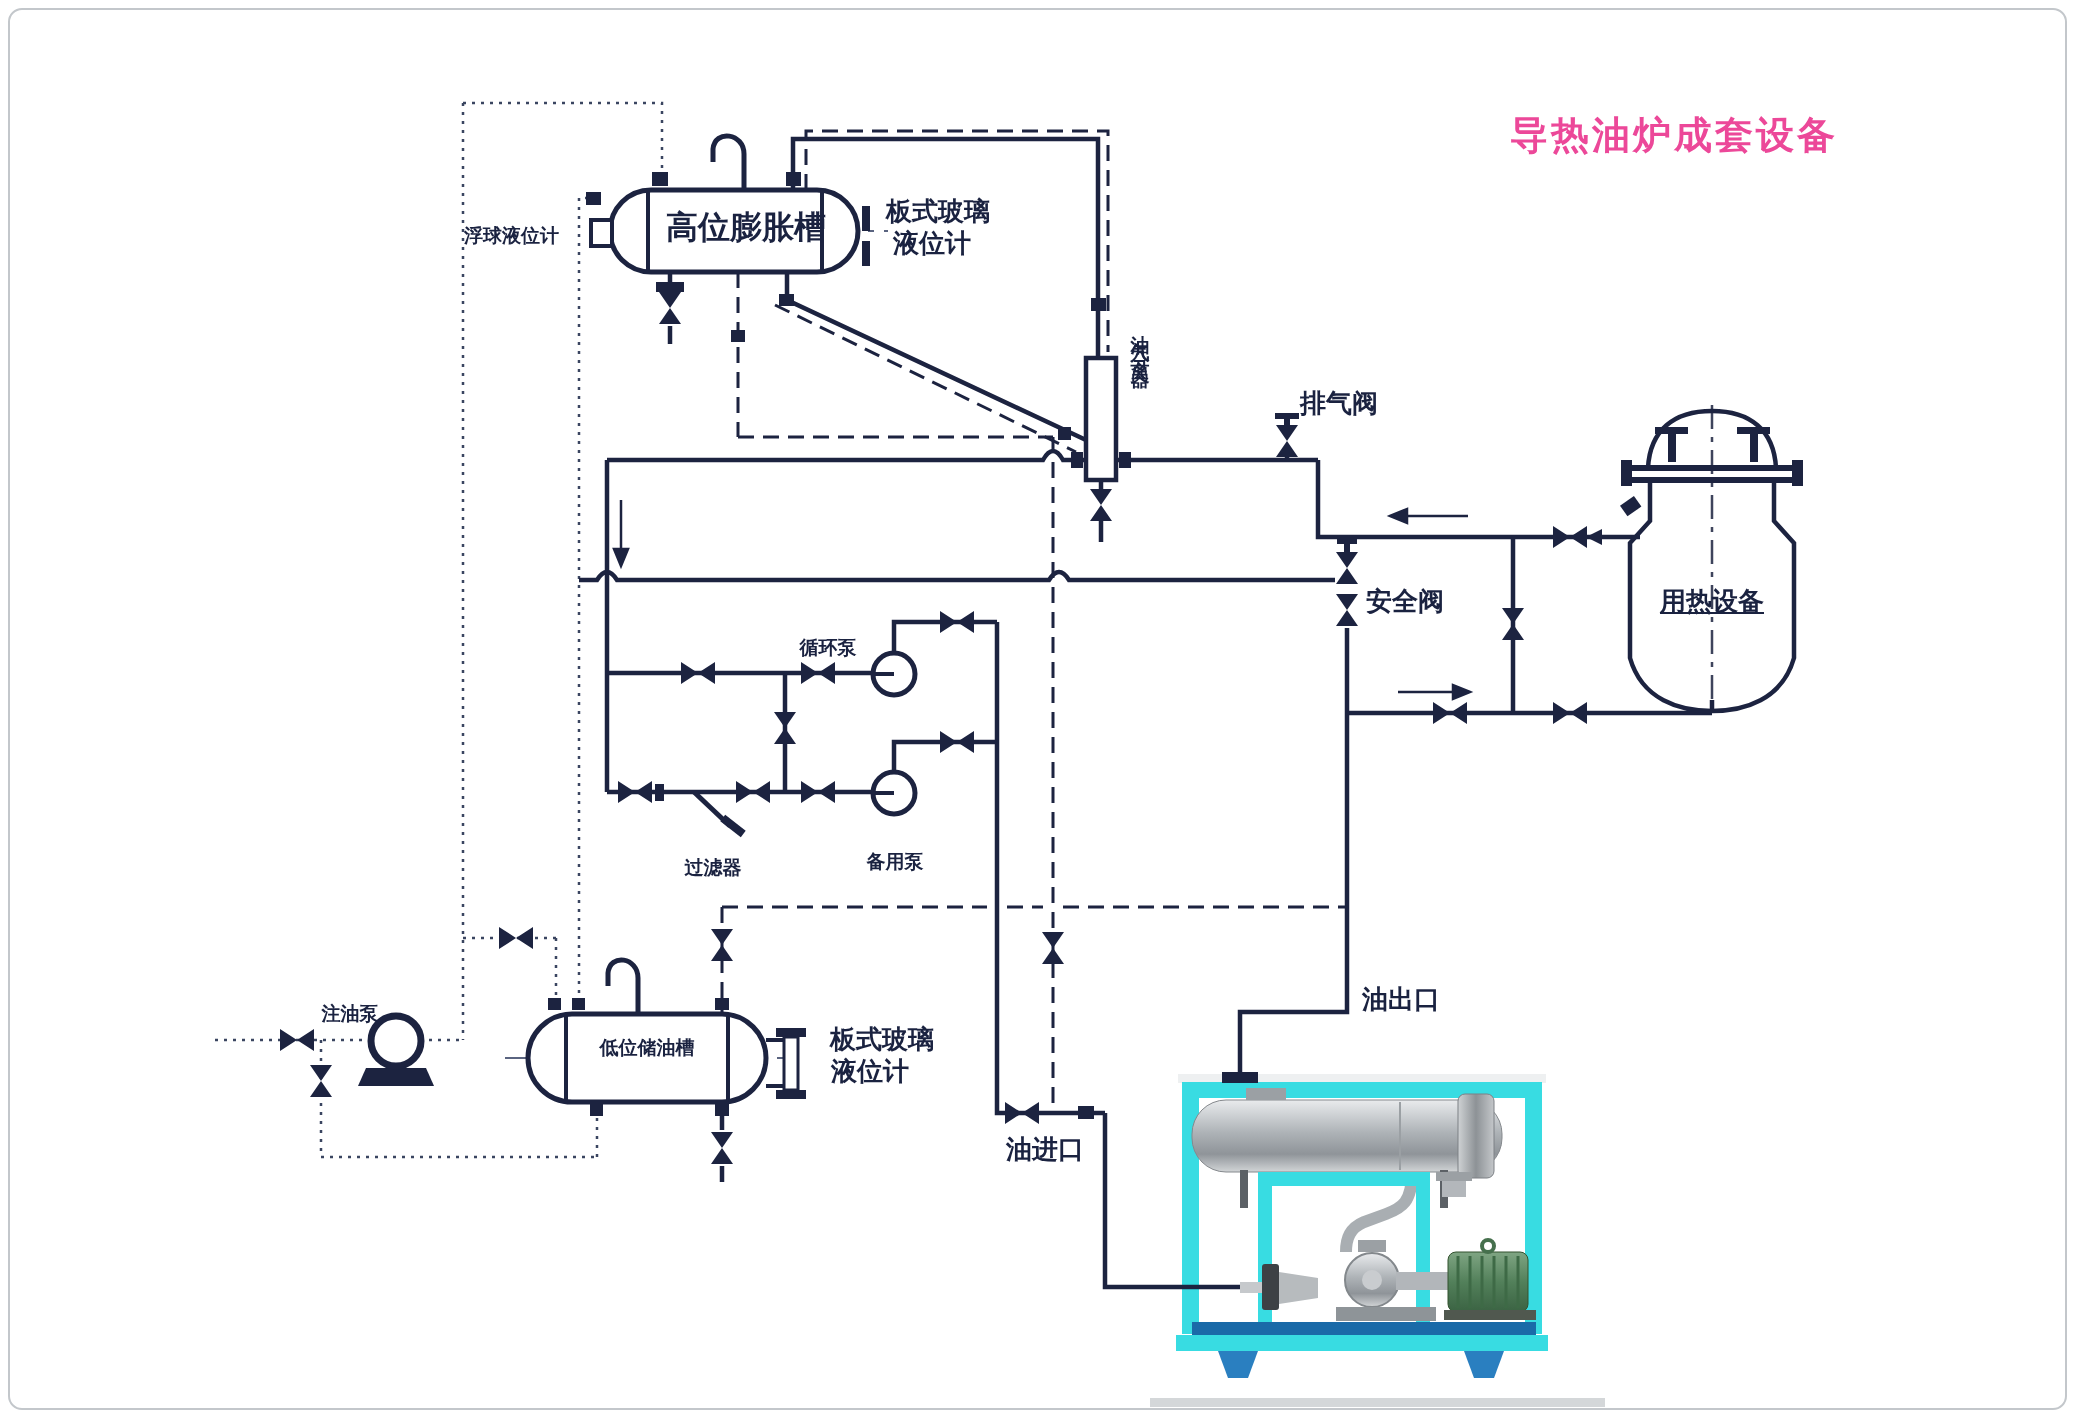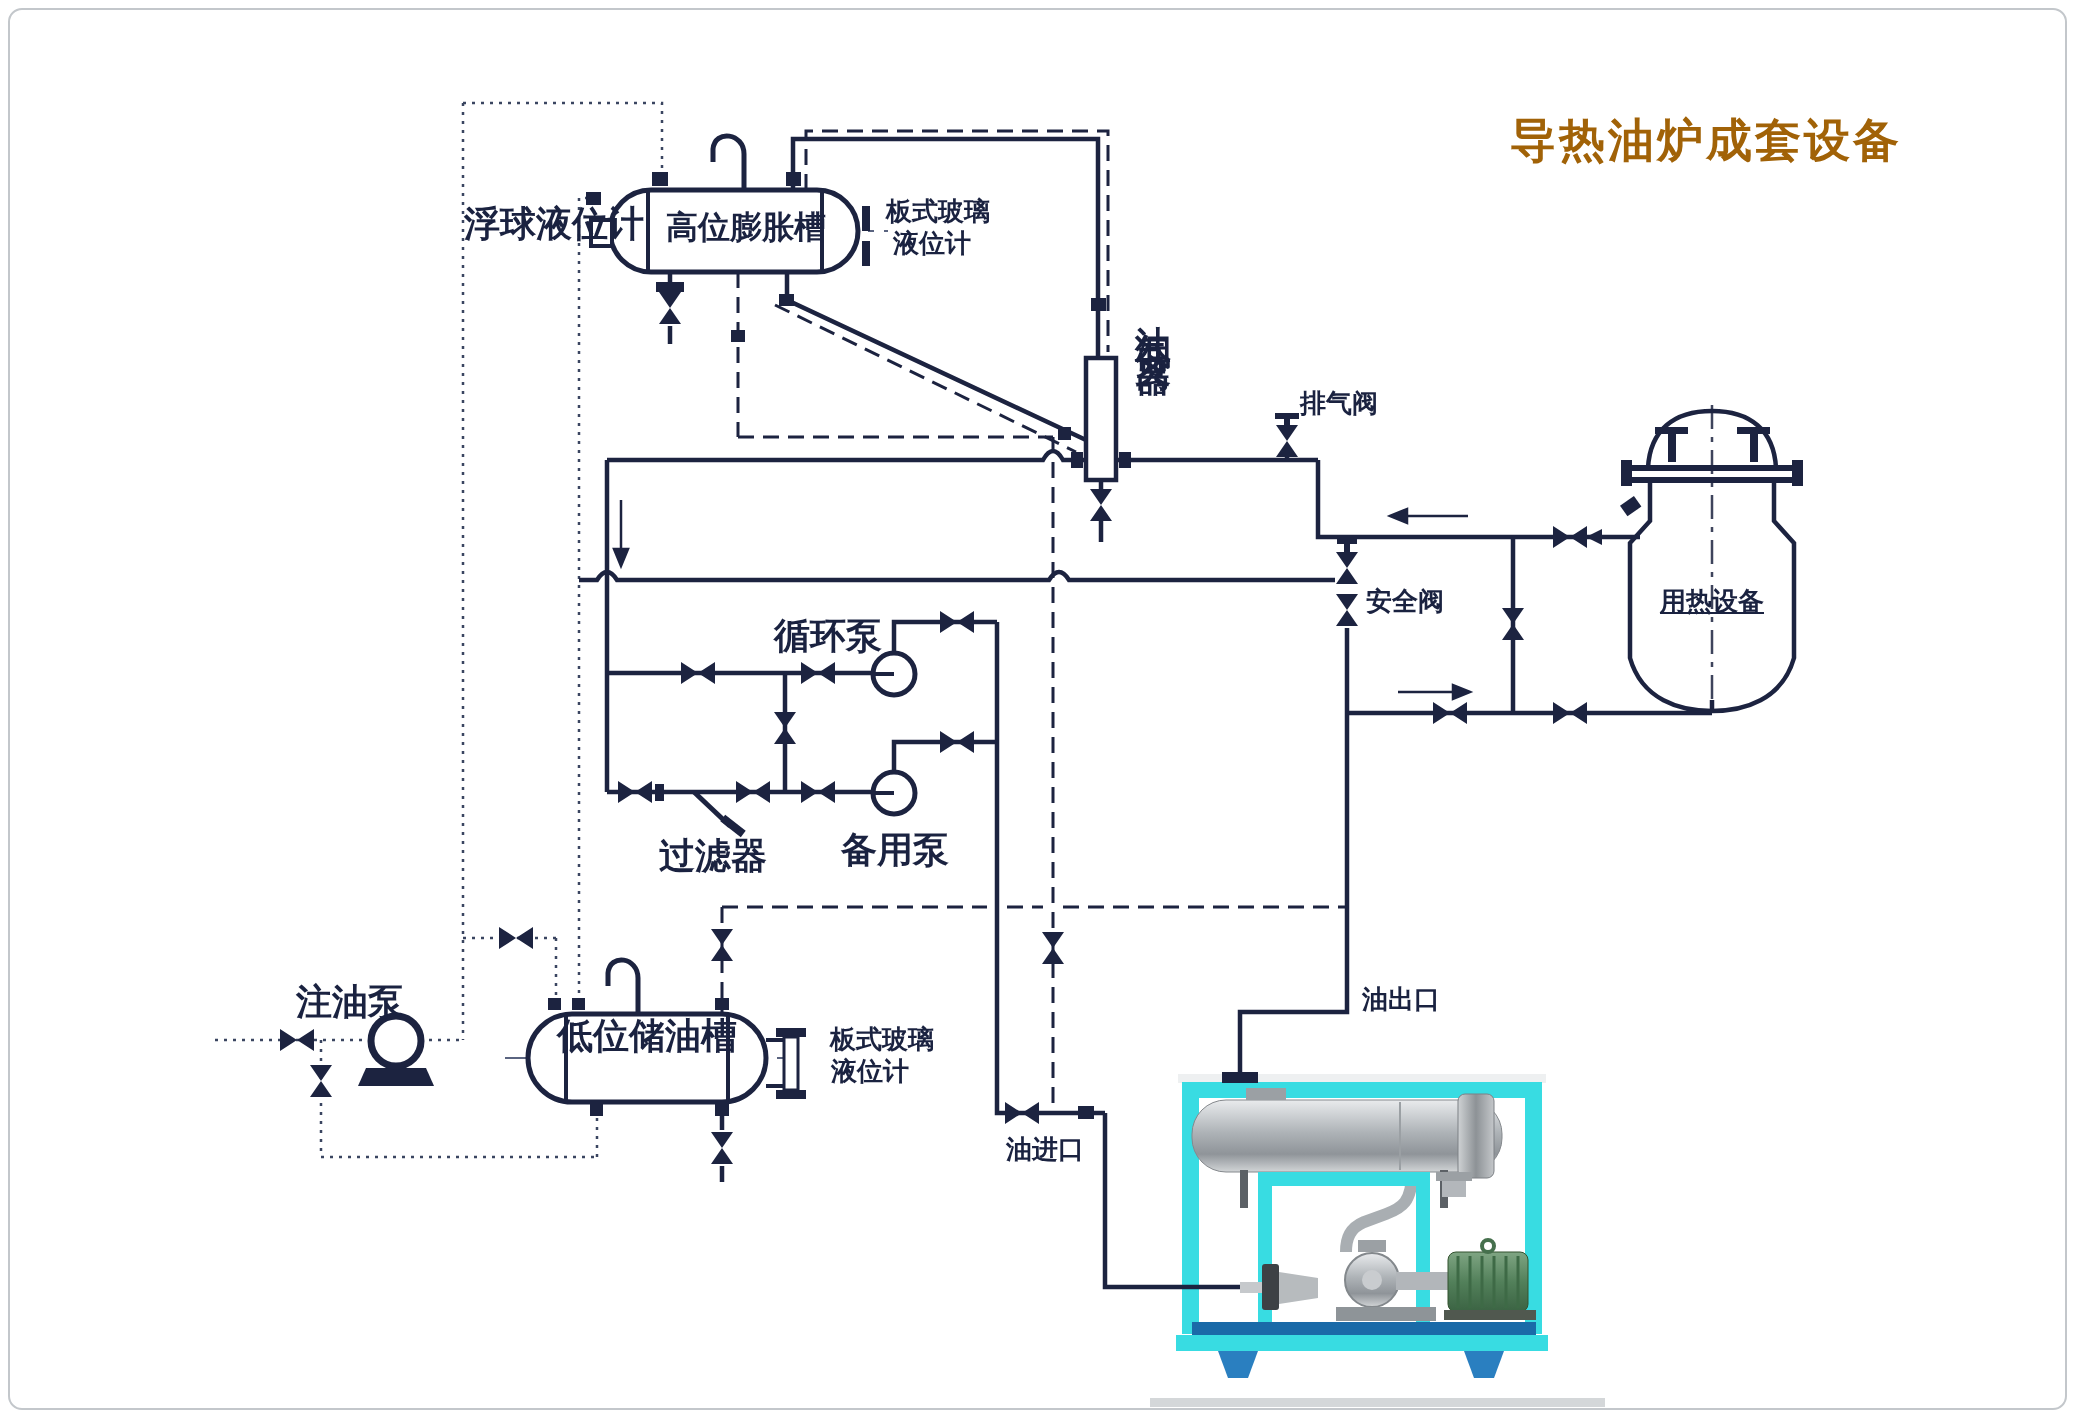--- a/index.html
+++ b/index.html
@@ -2,22 +2,22 @@
 <html><head>
 <meta charset="utf-8">
 <style>
   html,body{margin:0;padding:0;background:#ffffff;}
   .stage{position:relative;width:2075px;height:1418px;background:#ffffff;overflow:hidden;
          font-family:"DejaVu Sans","Liberation Sans",sans-serif;}
   .page-border{position:absolute;left:8px;top:8px;right:8px;bottom:8px;
                border:2px solid #c3c7cb;border-radius:14px;pointer-events:none;}
   svg{position:absolute;left:0;top:0;}
   .lbl{position:absolute;color:#1a2240;font-weight:600;white-space:nowrap;}
-  .title{font-size:46px;letter-spacing:3px;color:#a16207;font-weight:600;}
-  .f27{font-size:36px;}
+  .title{font-size:38px;letter-spacing:3px;color:#ec4899;font-weight:600;}
+  .f27{font-size:19px;margin-top:23px;}
   .f26{font-size:26px;}
   .f25{font-size:32px;}
   .cx{transform:translateX(-50%);}
   .vert{writing-mode:vertical-rl;text-orientation:upright;letter-spacing:9px;}
 </style>
 </head>
 <body>
 
 <div class="stage">
 

